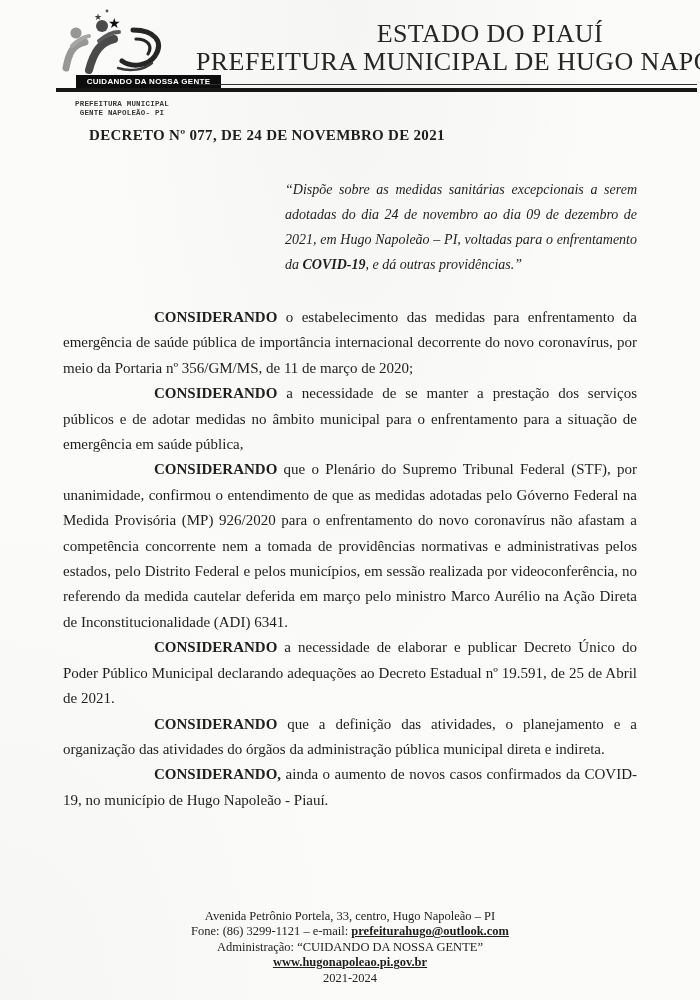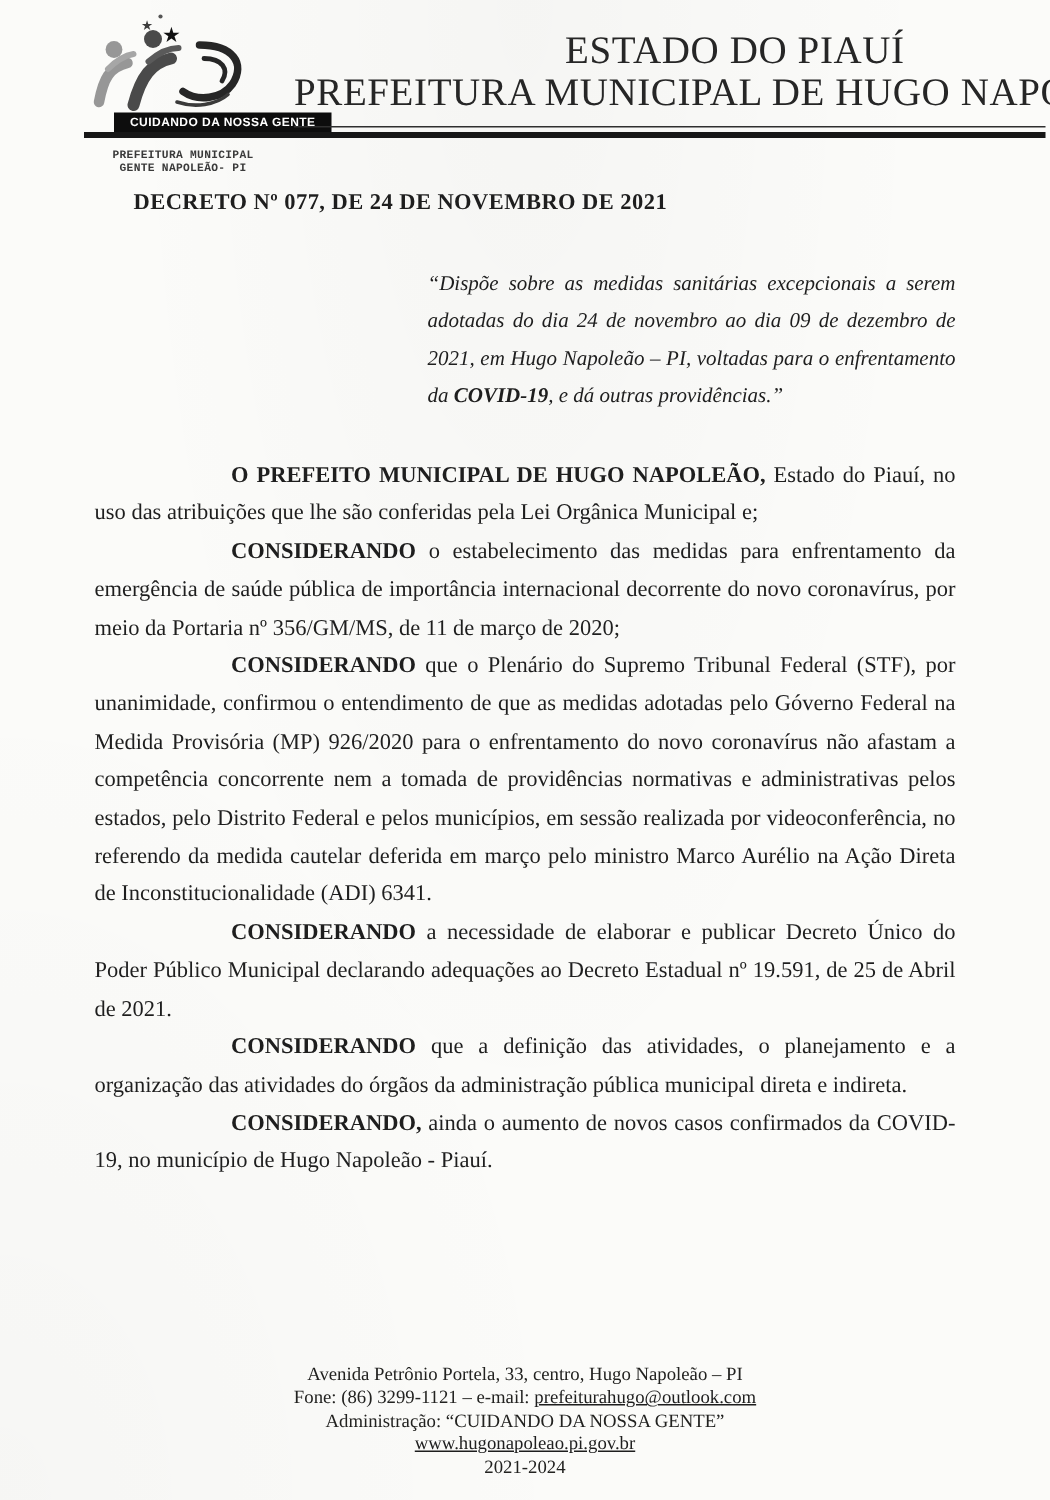--- a/index.html
+++ b/index.html
@@ -49,21 +49,21 @@
     font-style:italic;font-size:14px;line-height:25px;
     text-align:justify;
   }
   .body-text{margin-top:28px;font-size:15px;line-height:25.4px;text-align:justify;}
   .body-text p{margin:0;text-indent:91px;}
   
   .footer{
     position:absolute;left:0;top:909px;width:700px;
     font-size:12.5px;line-height:15.4px;text-align:center;color:#222220;
   }
-  .footer a{color:#1e1e1e;text-decoration:underline;cursor:pointer;}
+  .footer a{color:#1e1e1e;text-decoration:underline;cursor:pointer;font-weight:bold;}
   b{font-weight:bold;}
 </style>
 </head>
 <body>
 
 <div class="page">
 
   <header>
     <svg class="logo-svg" viewBox="0 0 122 68" aria-hidden="true">
 
@@ -100,22 +100,22 @@
     <div class="rule-thick"></div>
   </header>
 
   <main class="content">
 
     <h1 class="decree-title">DECRETO Nº 077, DE 24 DE NOVEMBRO DE 2021</h1>
 
     <div class="epigraph"><span>“Dispõe sobre as medidas sanitárias excepcionais a serem adotadas do dia 24 de novembro ao dia 09 de dezembro de 2021, em Hugo Napoleão – PI, voltadas para o enfrentamento da </span><b>COVID-19</b><span>, e dá outras providências.”</span></div>
 
     <div class="body-text">
-      <p><b>O PREFEITO MUNICIPAL DE HUGO NAPOLEÃO,</b><span> Estado do Piauí, no uso das atribuições que lhe são conferidas pela Lei Orgânica Municipal e;</span></p>
       <p><b>CONSIDERANDO</b><span> o estabelecimento das medidas para enfrentamento da emergência de saúde pública de importância internacional decorrente do novo coronavírus, por meio da Portaria nº 356/GM/MS, de 11 de março de 2020;</span></p>
+      <p><b>CONSIDERANDO</b><span> a necessidade de se manter a prestação dos serviços públicos e de adotar medidas no âmbito municipal para o enfrentamento para a situação de emergência em saúde pública,</span></p>
       <p><b>CONSIDERANDO</b><span> que o Plenário do Supremo Tribunal Federal (STF), por unanimidade, confirmou o entendimento de que as medidas adotadas pelo Góverno Federal na Medida Provisória (MP) 926/2020 para o enfrentamento do novo coronavírus não afastam a competência concorrente nem a tomada de providências normativas e administrativas pelos estados, pelo Distrito Federal e pelos municípios, em sessão realizada por videoconferência, no referendo da medida cautelar deferida em março pelo ministro Marco Aurélio na Ação Direta de Inconstitucionalidade (ADI) 6341.</span></p>
       <p><b>CONSIDERANDO</b><span> a necessidade de elaborar e publicar Decreto Único do Poder Público Municipal declarando adequações ao Decreto Estadual nº 19.591, de 25 de Abril de 2021.</span></p>
       <p><b>CONSIDERANDO</b><span> que a definição das atividades, o planejamento e a organização das atividades do órgãos da administração pública municipal direta e indireta.</span></p>
       <p><b>CONSIDERANDO,</b><span> ainda o aumento de novos casos confirmados da COVID-19, no município de Hugo Napoleão - Piauí.</span></p>
     </div>
   </main>
 
   <footer class="footer">
     <div>Avenida Petrônio Portela, 33, centro, Hugo Napoleão – PI</div>
     <div><span>Fone: (86) 3299-1121 – e-mail: </span><a>prefeiturahugo@outlook.com</a></div>

